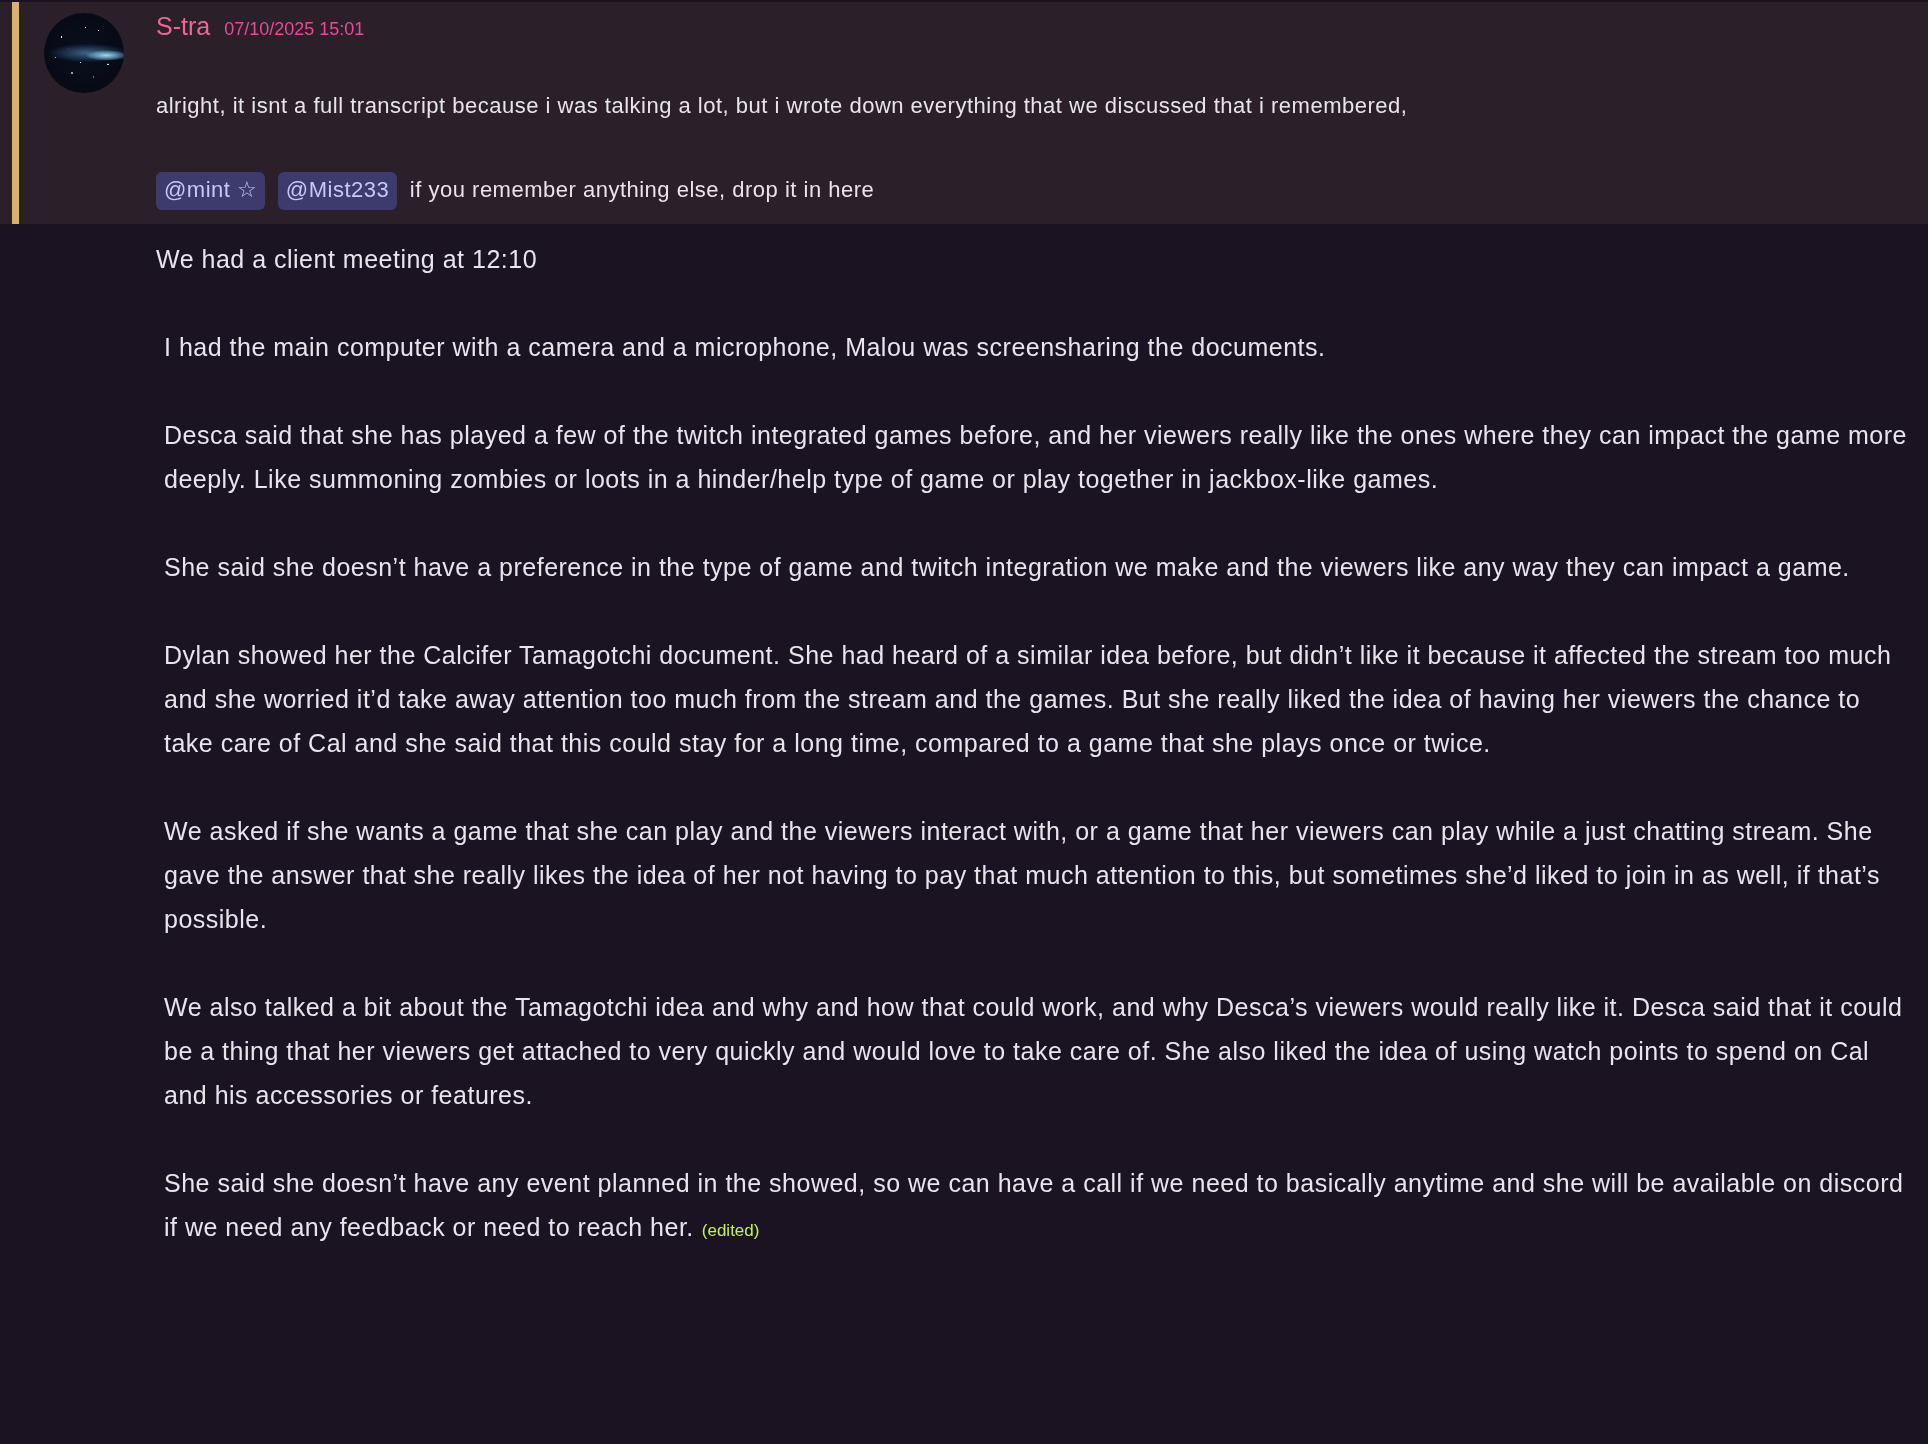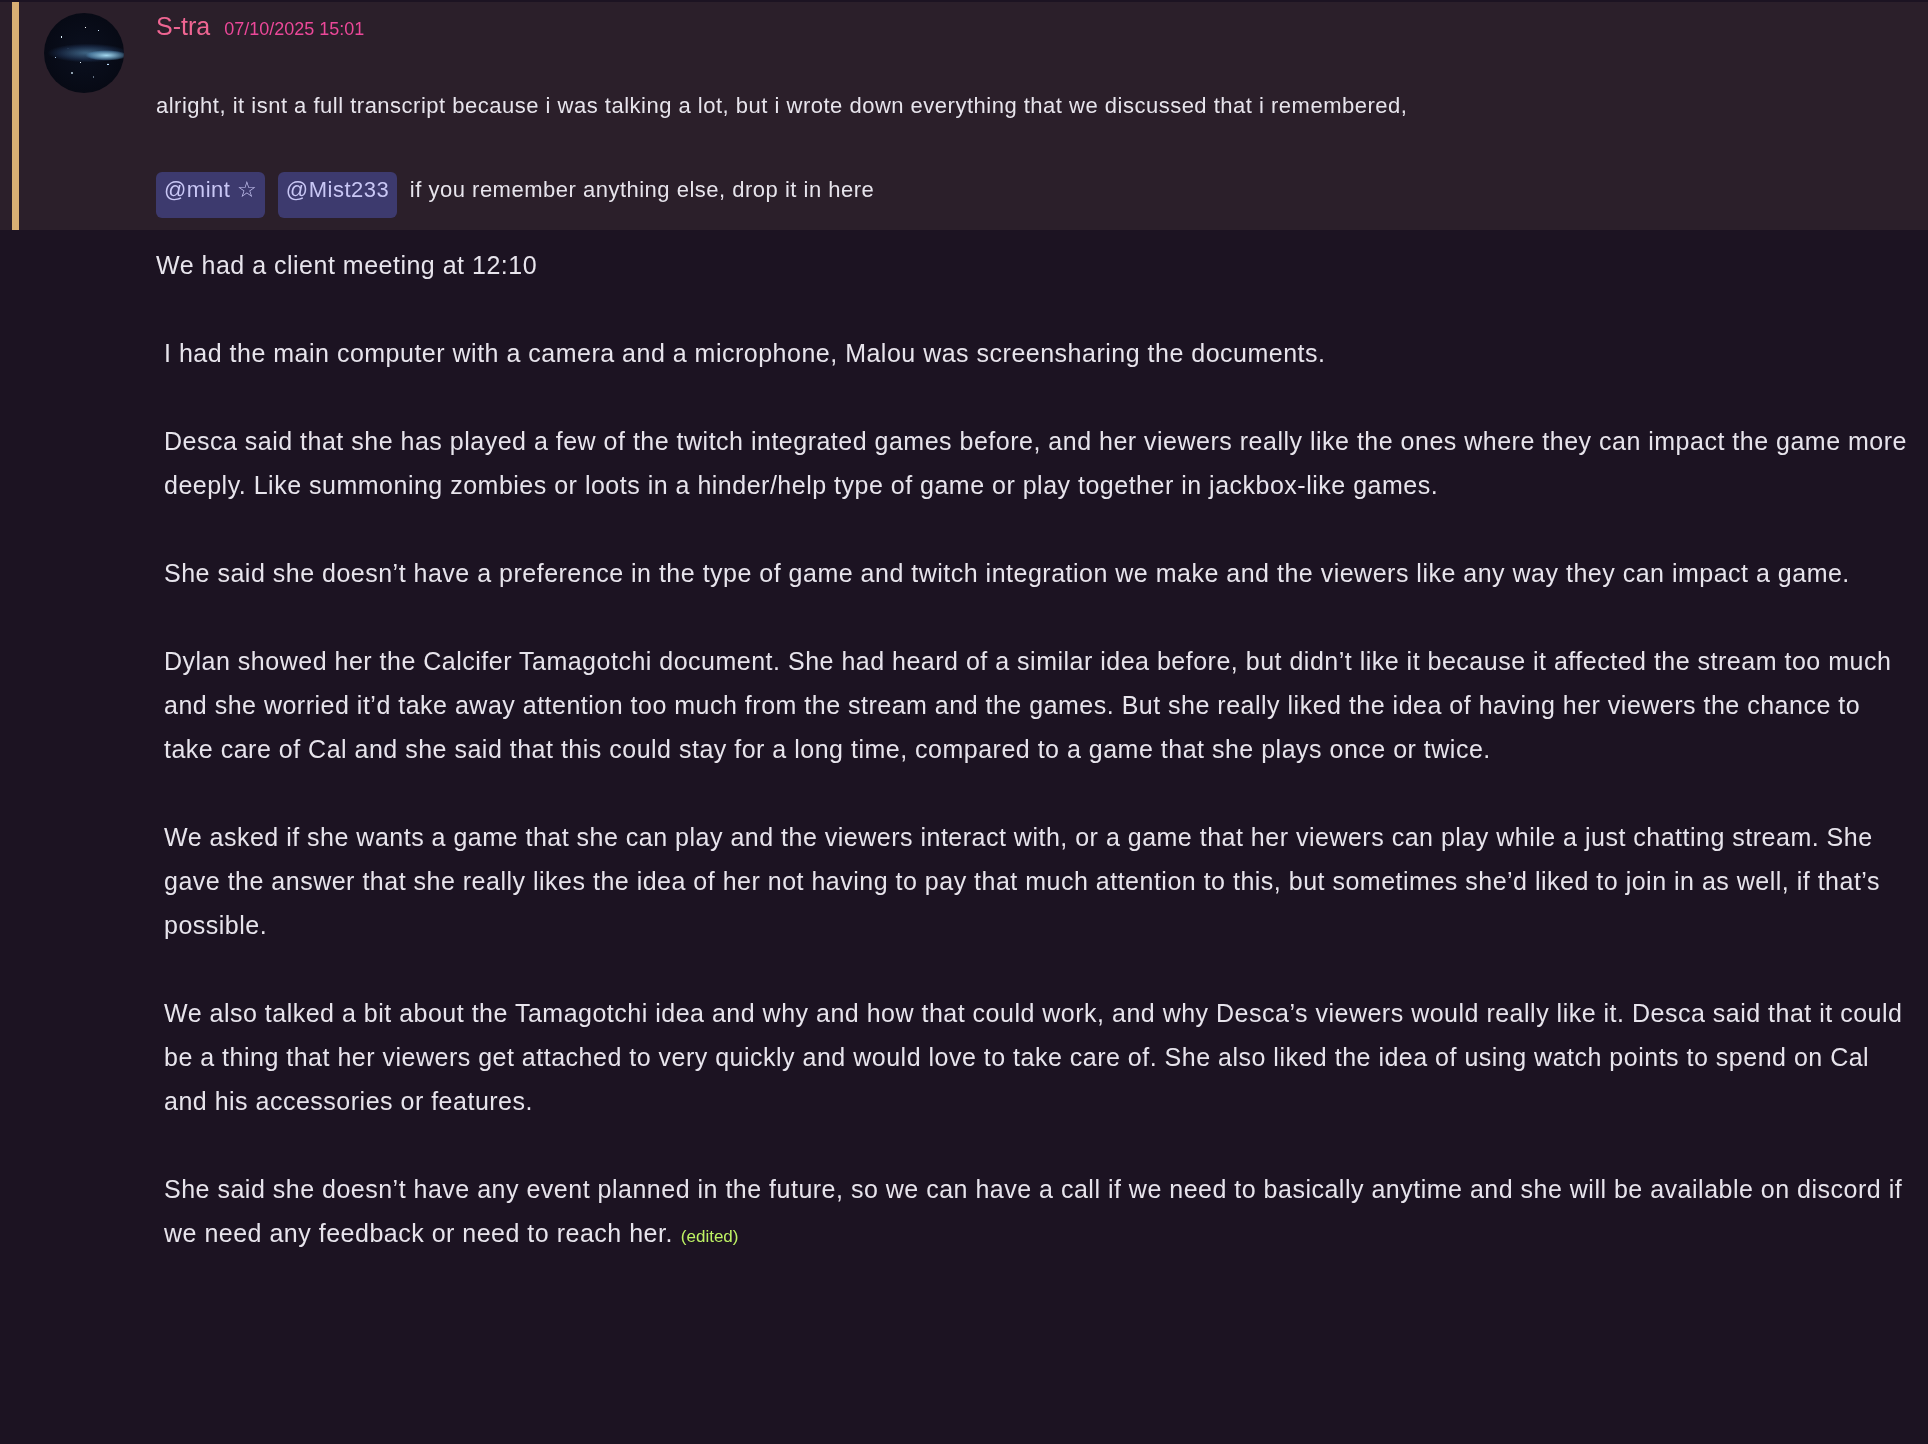--- a/index.html
+++ b/index.html
@@ -52,21 +52,21 @@
   .timestamp{
     font-size:18px;color:#ec4899;
   }
   .msg-line{
     font-size:22px;line-height:44px;letter-spacing:.5px;margin-top:40px;
   }
   .mention-pill{
     display:inline-block;
     background:#3d3a6e;color:#c9c7f5;
     border-radius:6px;
-    padding:0 8px 10px 8px;
+    padding:0 8px 2px 8px;
     line-height:36px;
     font-weight:500;
     cursor:pointer;
     margin-right:6px;
   }
 
   
   .msg-body{
     padding:13px 20px 0 156px;
     font-size:25px;line-height:44px;letter-spacing:.5px;
@@ -101,16 +101,16 @@
   </div>
 
   <div class="msg-body">
     <p>We had a client meeting at 12:10</p>
     <p>I had the main computer with a camera and a microphone, Malou was screensharing the documents.</p>
     <p>Desca said that she has played a few of the twitch integrated games before, and her viewers really like the ones where they can impact the game more deeply. Like summoning zombies or loots in a hinder/help type of game or play together in jackbox-like games.</p>
     <p>She said she doesn’t have a preference in the type of game and twitch integration we make and the viewers like any way they can impact a game.</p>
     <p>Dylan showed her the Calcifer Tamagotchi document. She had heard of a similar idea before, but didn’t like it because it affected the stream too much and she worried it’d take away attention too much from the stream and the games. But she really liked the idea of having her viewers the chance to take care of Cal and she said that this could stay for a long time, compared to a game that she plays once or twice.</p>
     <p>We asked if she wants a game that she can play and the viewers interact with, or a game that her viewers can play while a just chatting stream. She gave the answer that she really likes the idea of her not having to pay that much attention to this, but sometimes she’d liked to join in as well, if that’s possible.</p>
     <p>We also talked a bit about the Tamagotchi idea and why and how that could work, and why Desca’s viewers would really like it. Desca said that it could be a thing that her viewers get attached to very quickly and would love to take care of. She also liked the idea of using watch points to spend on Cal and his accessories or features.</p>
-    <p><span>She said she doesn’t have any event planned in the future, so we can have a call if we need to basically anytime and she will be available on discord if we need any feedback or need to reach her.</span><span class="edited">(edited)</span></p>
+    <p><span>She said she doesn’t have any event planned in the showed, so we can have a call if we need to basically anytime and she will be available on discord if we need any feedback or need to reach her.</span><span class="edited">(edited)</span></p>
   </div>
 
 </div>
 
 </body></html>

